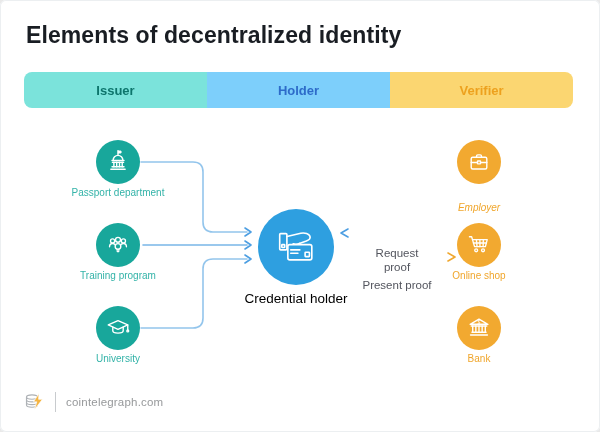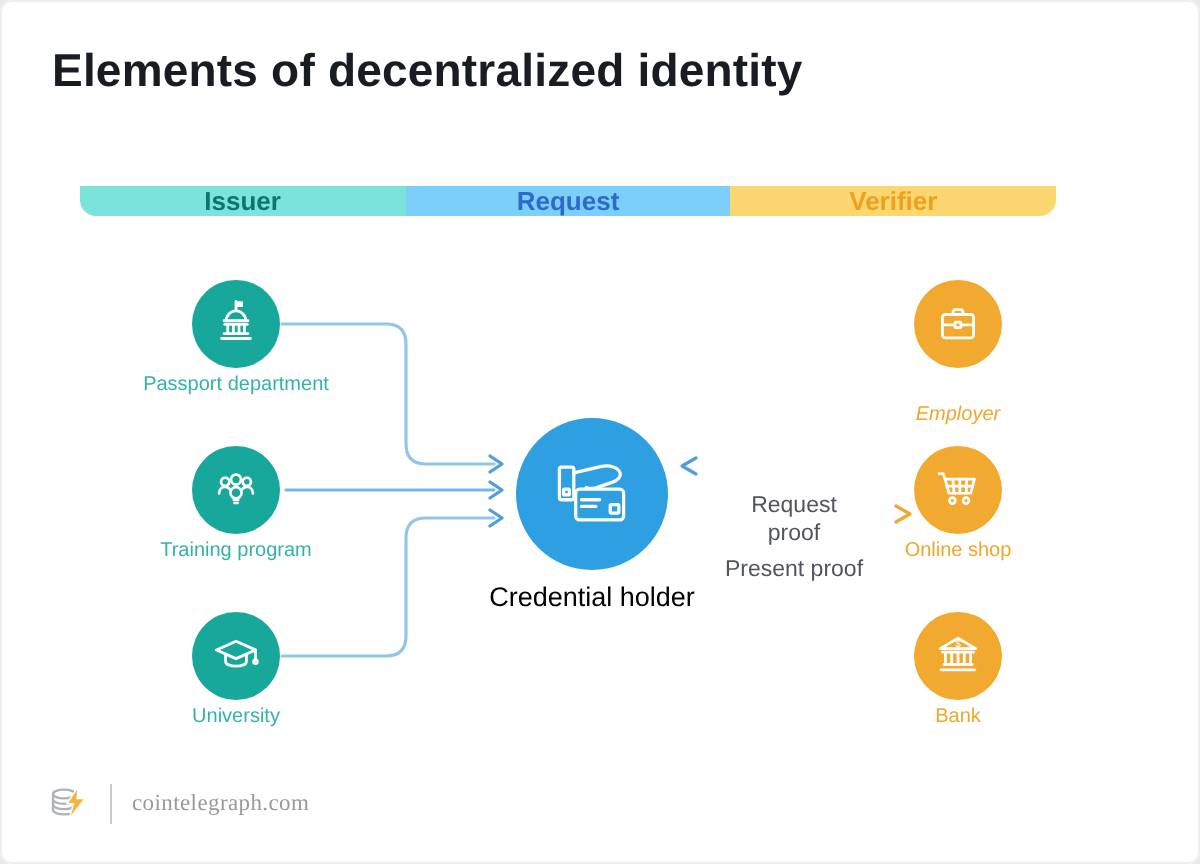--- a/index.html
+++ b/index.html
@@ -6,22 +6,22 @@
   .stage{
     position:relative;width:600px;height:432px;background:#ffffff;
     font-family:"Liberation Sans",sans-serif;overflow:hidden;
     border-radius:6px;box-shadow:0 0 0 1px #eceff1 inset;
   }
   .title{
     position:absolute;left:26px;top:22px;font-size:23px;font-weight:700;
     color:#191d23;letter-spacing:0.1px;
   }
   .band{
-    position:absolute;left:40px;top:72px;width:488px;height:36px;
-    display:flex;border-radius:8px;overflow:hidden;align-items:flex-end;
+    position:absolute;left:24px;top:72px;width:549px;height:36px;
+    display:flex;border-radius:8px;overflow:hidden;
   }
   .band-seg{flex:1;display:flex;align-items:center;justify-content:center;
     font-size:13px;font-weight:700;}
   .seg-issuer{background:#7be3db;color:#0d756c;}
   .seg-holder{background:#7dcffb;color:#2d6bc9;}
   .seg-verifier{background:#fbd671;color:#eda11e;}
   .connectors{position:absolute;left:0;top:0;width:600px;height:432px;}
   .node{position:absolute;}
   .circle{
     border-radius:50%;display:flex;align-items:center;justify-content:center;
@@ -34,35 +34,35 @@
   .node-label{
     position:absolute;text-align:center;font-size:10px;line-height:15px;
   }
   .lbl-teal{color:#33b3a8;}
   .lbl-blue{color:#000000;font-size:13.5px;}
   .lbl-amber{color:#f0a62c;}
   .flow-label{
     position:absolute;width:70px;text-align:center;font-size:11.5px;
     line-height:14px;color:#53555e;
   }
-  .footer{position:absolute;left:22px;top:390px;display:flex;align-items:center;font-family:Liberation Serif, serif;}
+  .footer{position:absolute;left:22px;top:390px;display:flex;align-items:center;}
   .footer-divider{width:1px;height:20px;background:#c8cbce;margin:0 10px 0 9px;}
   .footer-site{font-size:11.5px;color:#97999b;letter-spacing:0.2px;}
   svg{display:block;}
 </style>
 </head>
 <body>
 
 <div class="stage">
 
   <div class="title">Elements of decentralized identity</div>
 
   <div class="band">
     <div class="band-seg seg-issuer">Issuer</div>
-    <div class="band-seg seg-holder">Request</div>
+    <div class="band-seg seg-holder">Holder</div>
     <div class="band-seg seg-verifier">Verifier</div>
   </div>
 
   <svg class="connectors" width="600" height="432" viewBox="0 0 600 432">
     <defs>
       <linearGradient id="g-bluyel" x1="0" y1="0" x2="1" y2="0">
         <stop offset="0" stop-color="#5BA8E8"></stop>
         <stop offset="1" stop-color="#F2C14E"></stop>
       </linearGradient>
     </defs>

